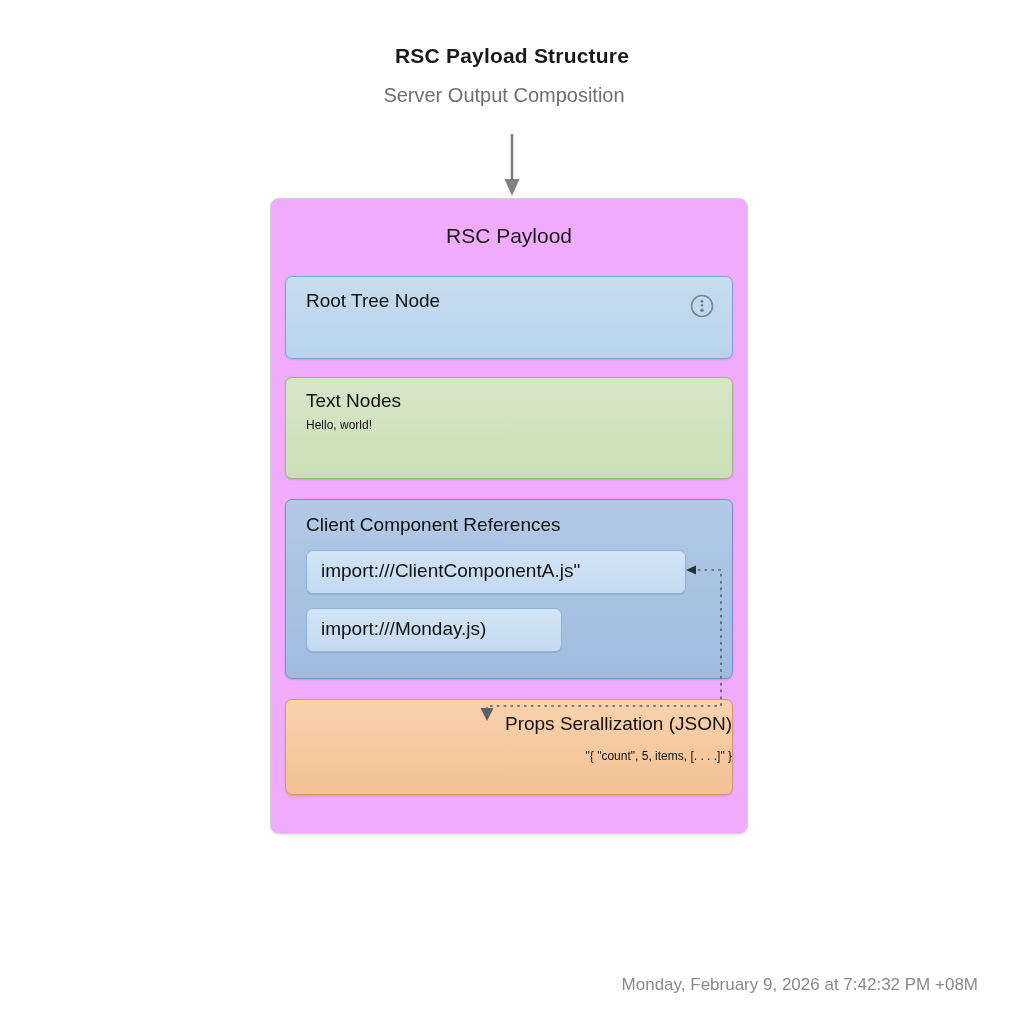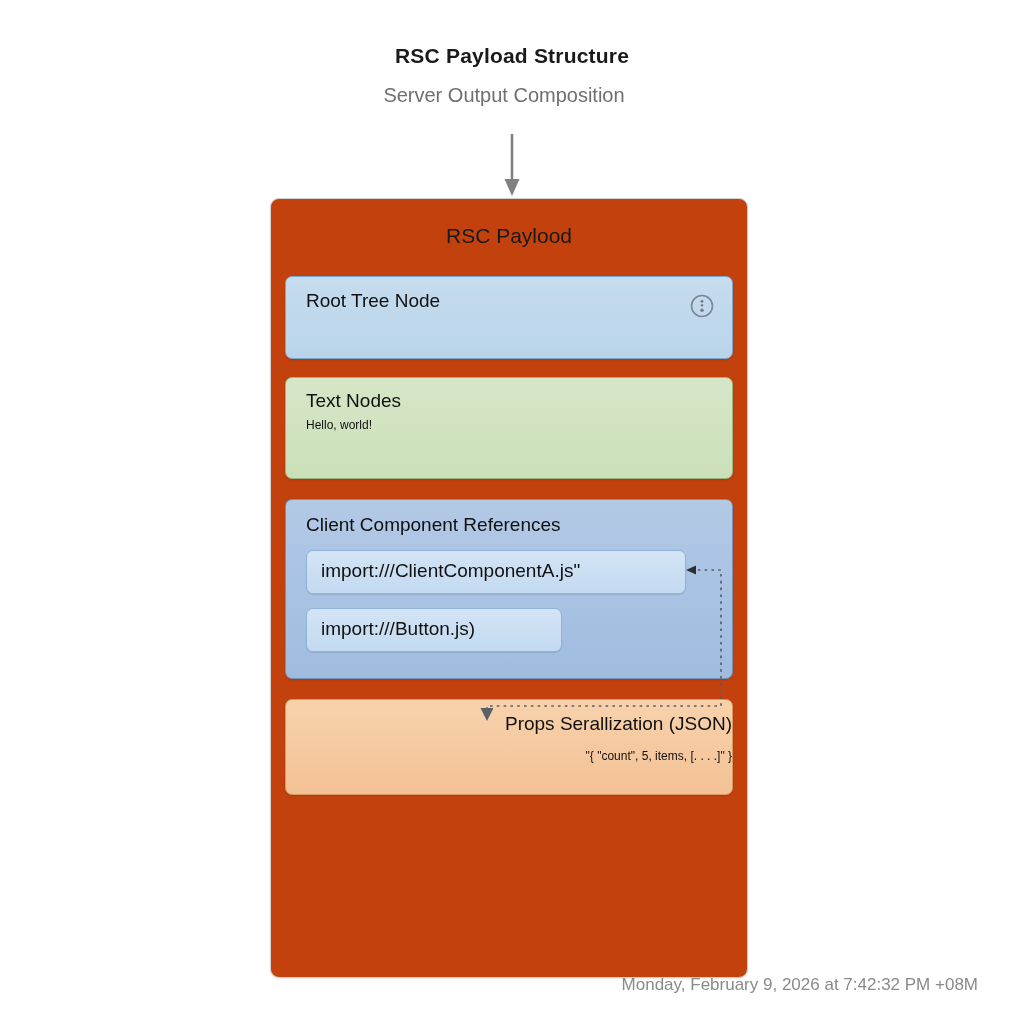--- a/index.html
+++ b/index.html
@@ -44,23 +44,23 @@
     left: 496px;
     top: 134px;
   }
 
   
   .payload-box {
     position: absolute;
     left: 270px;
     top: 198px;
     width: 478px;
-    height: 780px;
+    height: 636px;
     box-sizing: border-box;
-    background: #c2410c;
+    background: #f0abfc;
     border: 1px solid #d2d2d2;
     border-radius: 9px;
     box-shadow: 0 1px 2px rgba(0,0,0,0.10);
   }
   .payload-title {
     text-align: center;
     font-size: 21px;
     color: #1a1a1a;
     margin-top: 25px;
   }
@@ -205,21 +205,21 @@
   </div>
 
   <div class="block text-nodes">
     <div class="block-title">Text Nodes</div>
     <div class="block-line">Hello, world!</div>
   </div>
 
   <div class="block client-refs">
     <div class="block-title">Client Component References</div>
     <div class="import-chip chip-a">import:///ClientComponentA.js"</div>
-    <div class="import-chip chip-b">import:///Button.js)</div>
+    <div class="import-chip chip-b">import:///Monday.js)</div>
   </div>
 
   <div class="block props">
     <div class="block-title">Props Serallization (JSON)</div>
     <div class="block-line">"{ "count", 5, items, [. . . .]" }</div>
   </div>
 </div>
 
 <svg class="connector">
 

